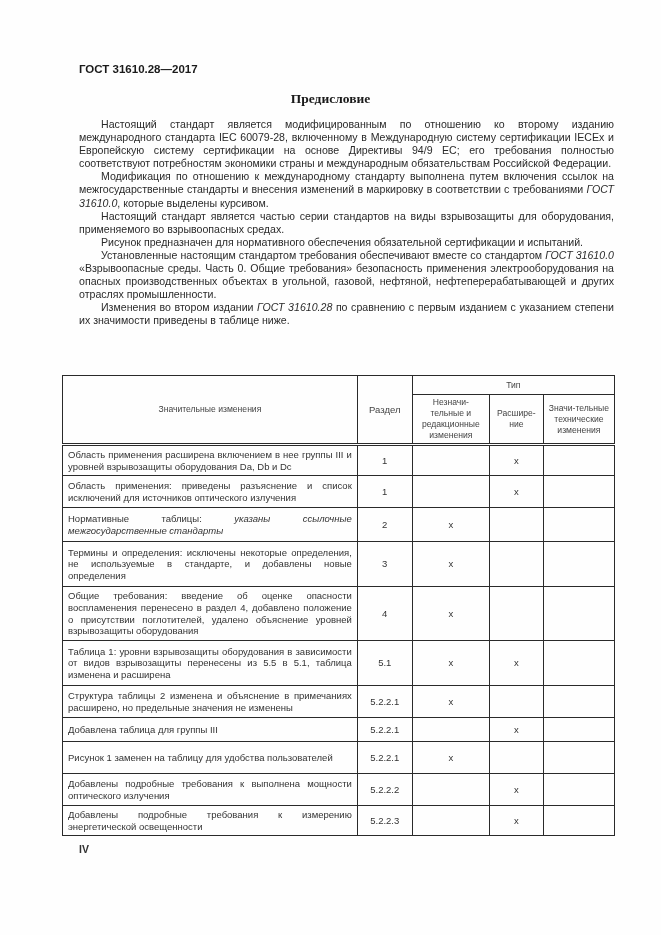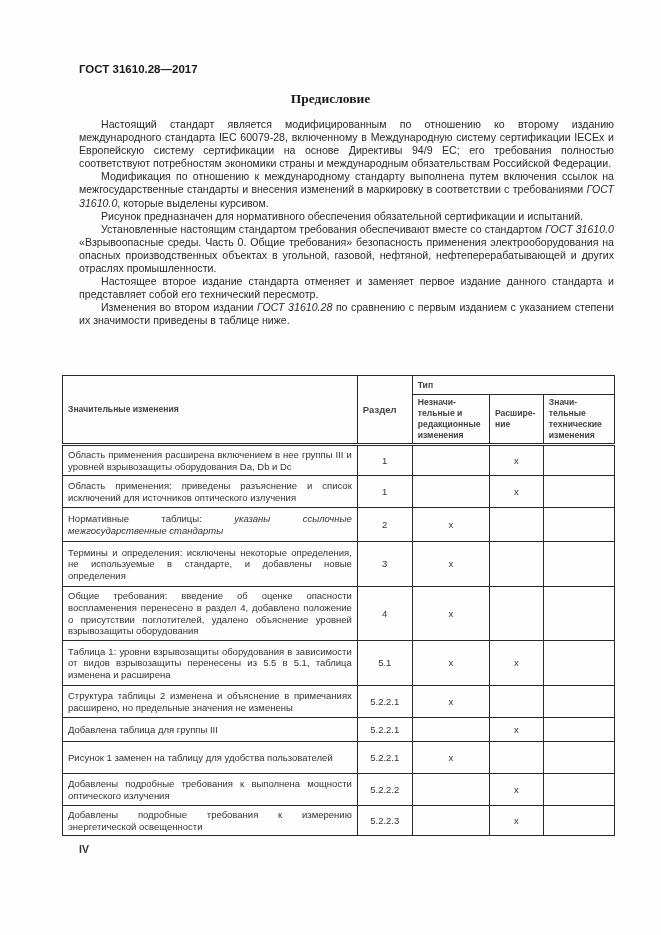--- a/index.html
+++ b/index.html
@@ -7,21 +7,21 @@
          font-family: "Liberation Sans", "DejaVu Sans", sans-serif; color: #222; }
   .page { position: absolute; left: 0; top: 0; width: 661px; height: 935px; background: #fefefe; }
   .doc-header { position: absolute; left: 79px; top: 63px; font-size: 11.5px; font-weight: bold; color: #1a1a1a; }
   .title { position: absolute; left: 0; width: 661px; top: 91px; text-align: center; font-size: 13.5px; font-weight: bold; color: #1a1a1a; font-family: Liberation Serif, serif; }
   .body-text { position: absolute; left: 79px; width: 535px; top: 118px; font-size: 10.6px; line-height: 13.1px; color: #2a2a2a; }
   .body-text p { margin: 0; text-align: justify; text-indent: 22px; }
   .body-text i { font-style: italic; }
   table.changes { position: absolute; left: 62px; top: 375px; width: 553px; border-collapse: collapse;
                   font-size: 9.5px; line-height: 11.6px; color: #333; table-layout: fixed; }
   table.changes th, table.changes td { border: 1px solid #2a2a2a; padding: 2px 5px; vertical-align: middle; }
-  table.changes th { font-weight: bold; text-align: left; color: #444; font-size: 8.6px; line-height: 11px; }
+  table.changes th { font-weight: normal; text-align: center; color: #444; font-size: 8.6px; line-height: 11px; }
   table.changes thead tr:last-child th, table.changes thead th.tall { border-bottom: 3px double #2a2a2a; }
   table.changes td.desc { text-align: justify; }
   table.changes td.desc i { font-style: italic; }
   table.changes td.c { text-align: center; }
   .col-desc { width: 290px; }
   .col-sec { width: 54px; }
   .col-a { width: 76px; }
   .col-b { width: 53px; }
   .col-c { width: 70px; }
   .footer { position: absolute; left: 79px; top: 843px; font-size: 10.5px; color: #333; font-weight: bold; }
@@ -29,23 +29,23 @@
 </head>
 <body>
 
 <div class="page">
   <div class="doc-header">ГОСТ 31610.28—2017</div>
   <div class="title">Предисловие</div>
 
   <div class="body-text" id="paras">
       <p><span>Настоящий стандарт является модифицированным по отношению ко второму изданию международного стандарта IEC 60079-28, включенному в Международную систему сертификации IECEx и Европейскую систему сертификации на основе Директивы 94/9 ЕС; его требования полностью соответствуют потребностям экономики страны и международным обязательствам Российской Федерации.</span></p>
       <p><span>Модификация по отношению к международному стандарту выполнена путем включения ссылок на межгосударственные стандарты и внесения изменений в маркировку в соответствии с требованиями </span><i>ГОСТ 31610.0</i><span>, которые выделены курсивом.</span></p>
+      <p><span>Настоящий стандарт является частью серии стандартов на виды взрывозащиты для оборудования, применяемого во взрывоопасных средах.</span></p>
       <p><span>Рисунок предназначен для нормативного обеспечения обязательной сертификации и испытаний.</span></p>
       <p><span>Установленные настоящим стандартом требования обеспечивают вместе со стандартом </span><i>ГОСТ 31610.0</i><span> «Взрывоопасные среды. Часть 0. Общие требования» безопасность применения электрооборудования на опасных производственных объектах в угольной, газовой, нефтяной, нефтеперерабатывающей и других отраслях промышленности.</span></p>
-      <p><span>Настоящее второе издание стандарта отменяет и заменяет первое издание данного стандарта и представляет собой его технический пересмотр.</span></p>
       <p><span>Изменения во втором издании </span><i>ГОСТ 31610.28</i><span> по сравнению с первым изданием с указанием степени их значимости приведены в таблице ниже.</span></p>
     </div>
 
   <table class="changes">
     <colgroup>
       <col class="col-desc">
         <col class="col-sec">
         <col class="col-a">
         <col class="col-b">
         <col class="col-c">

